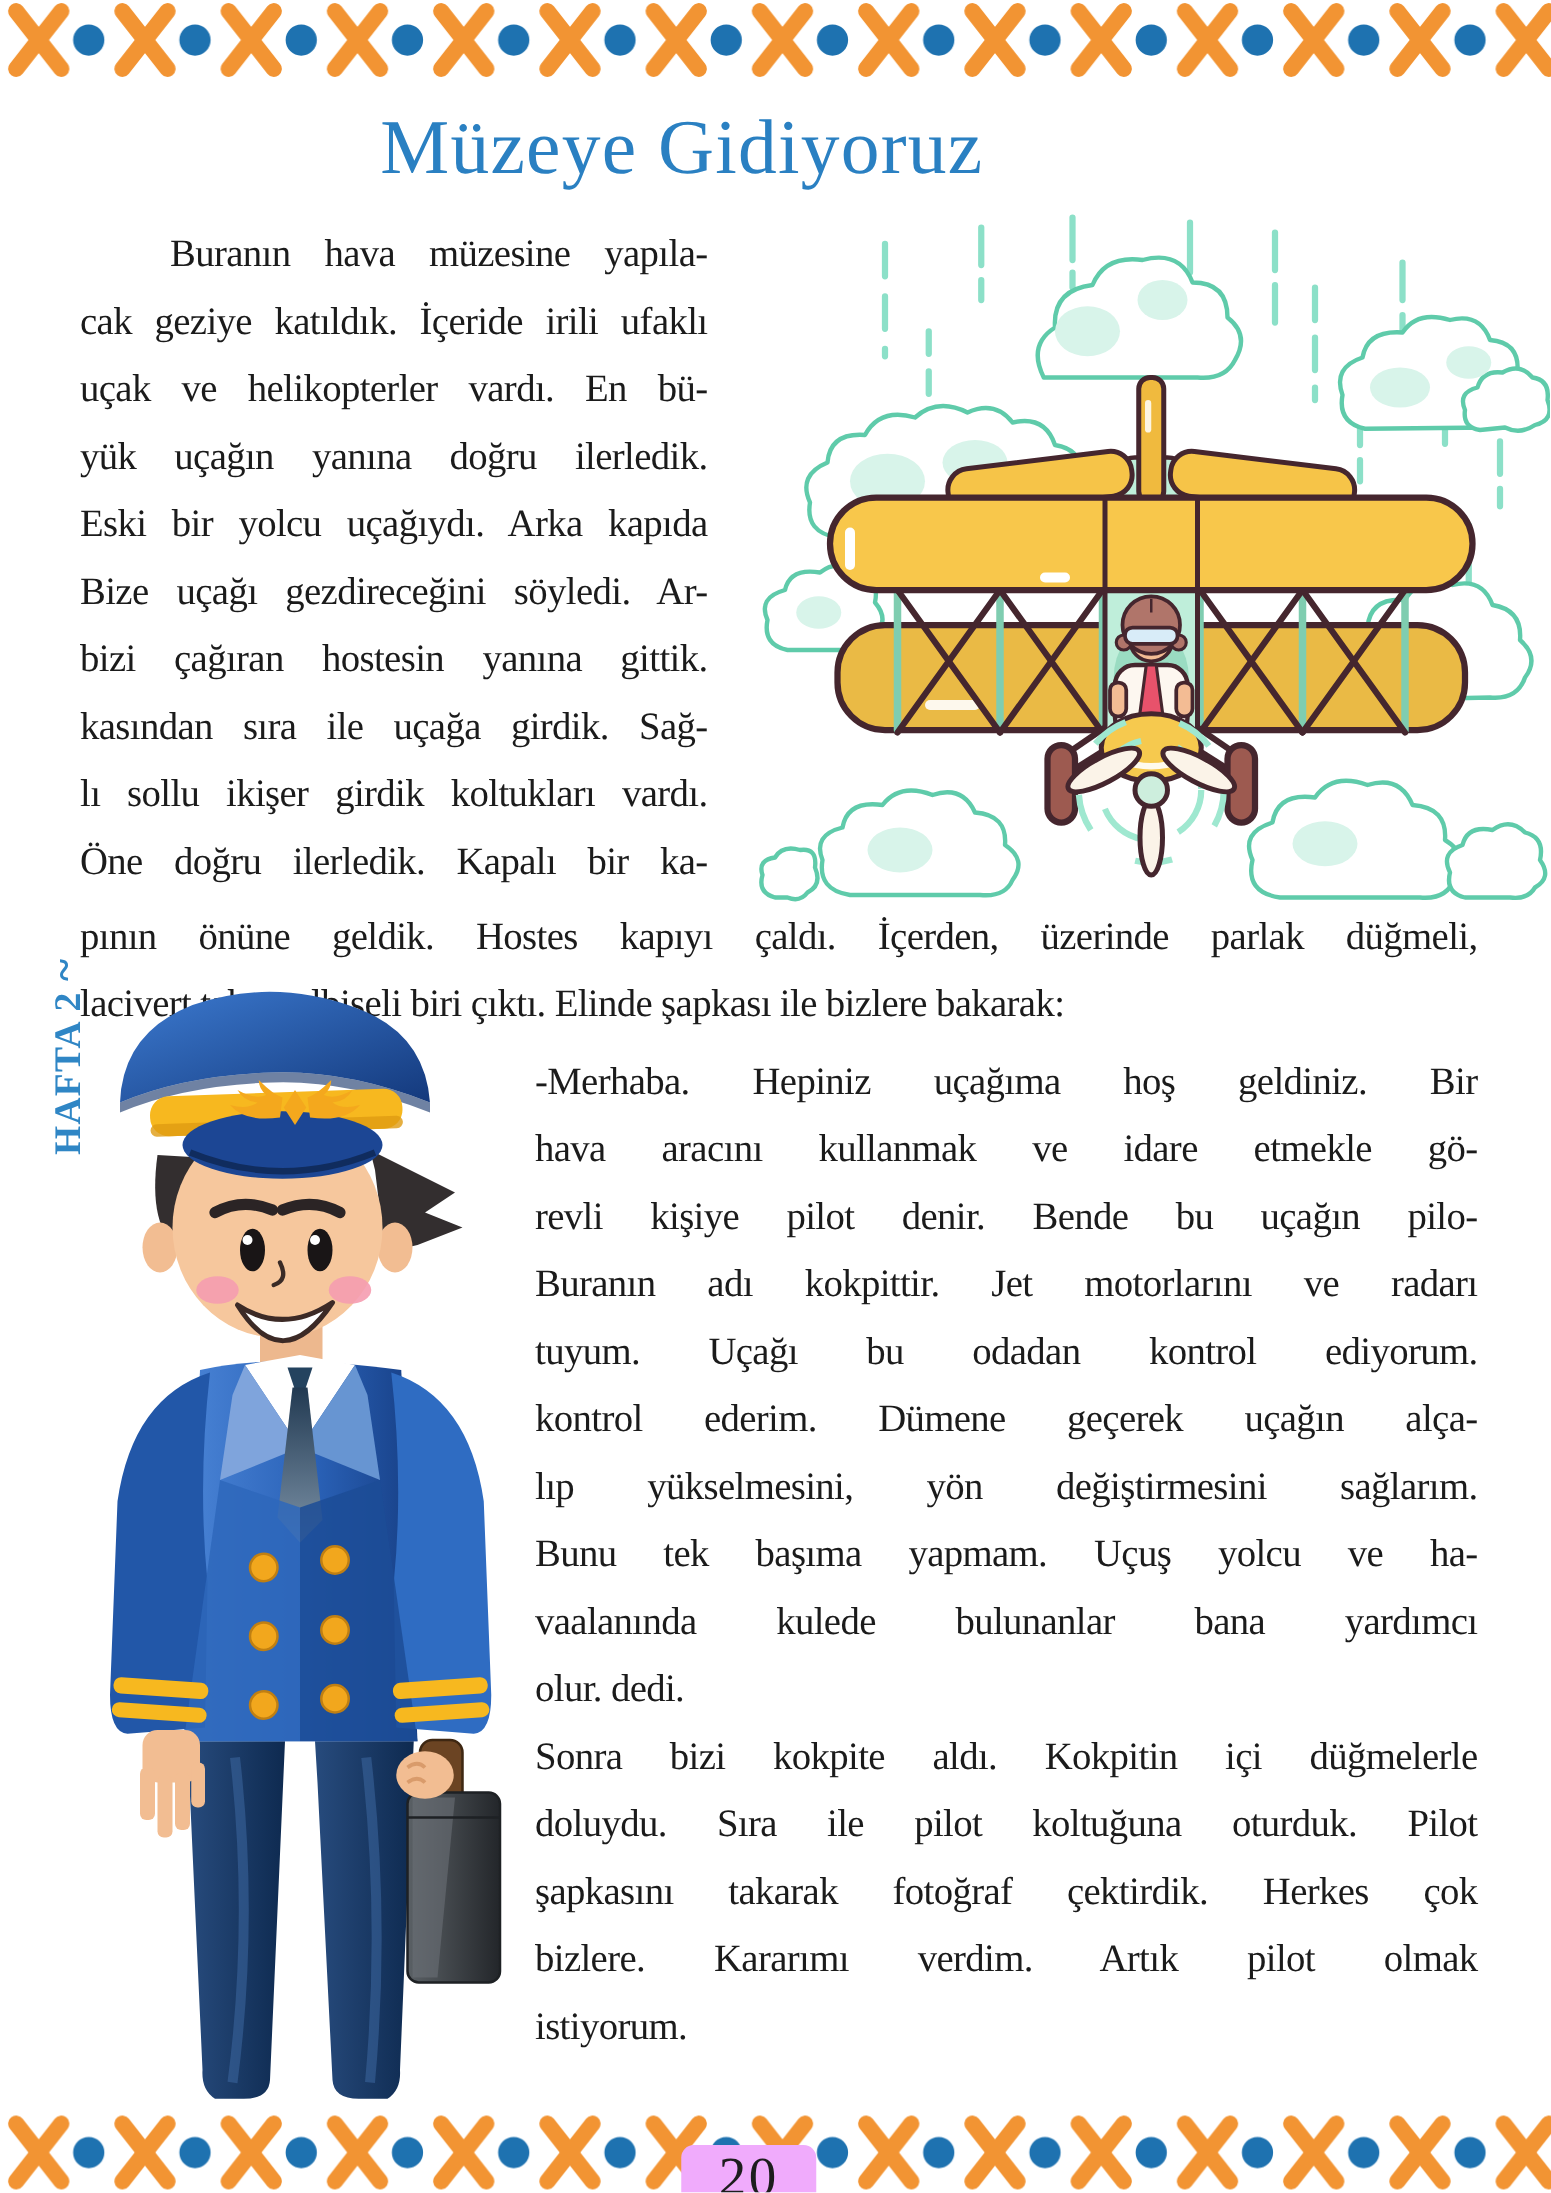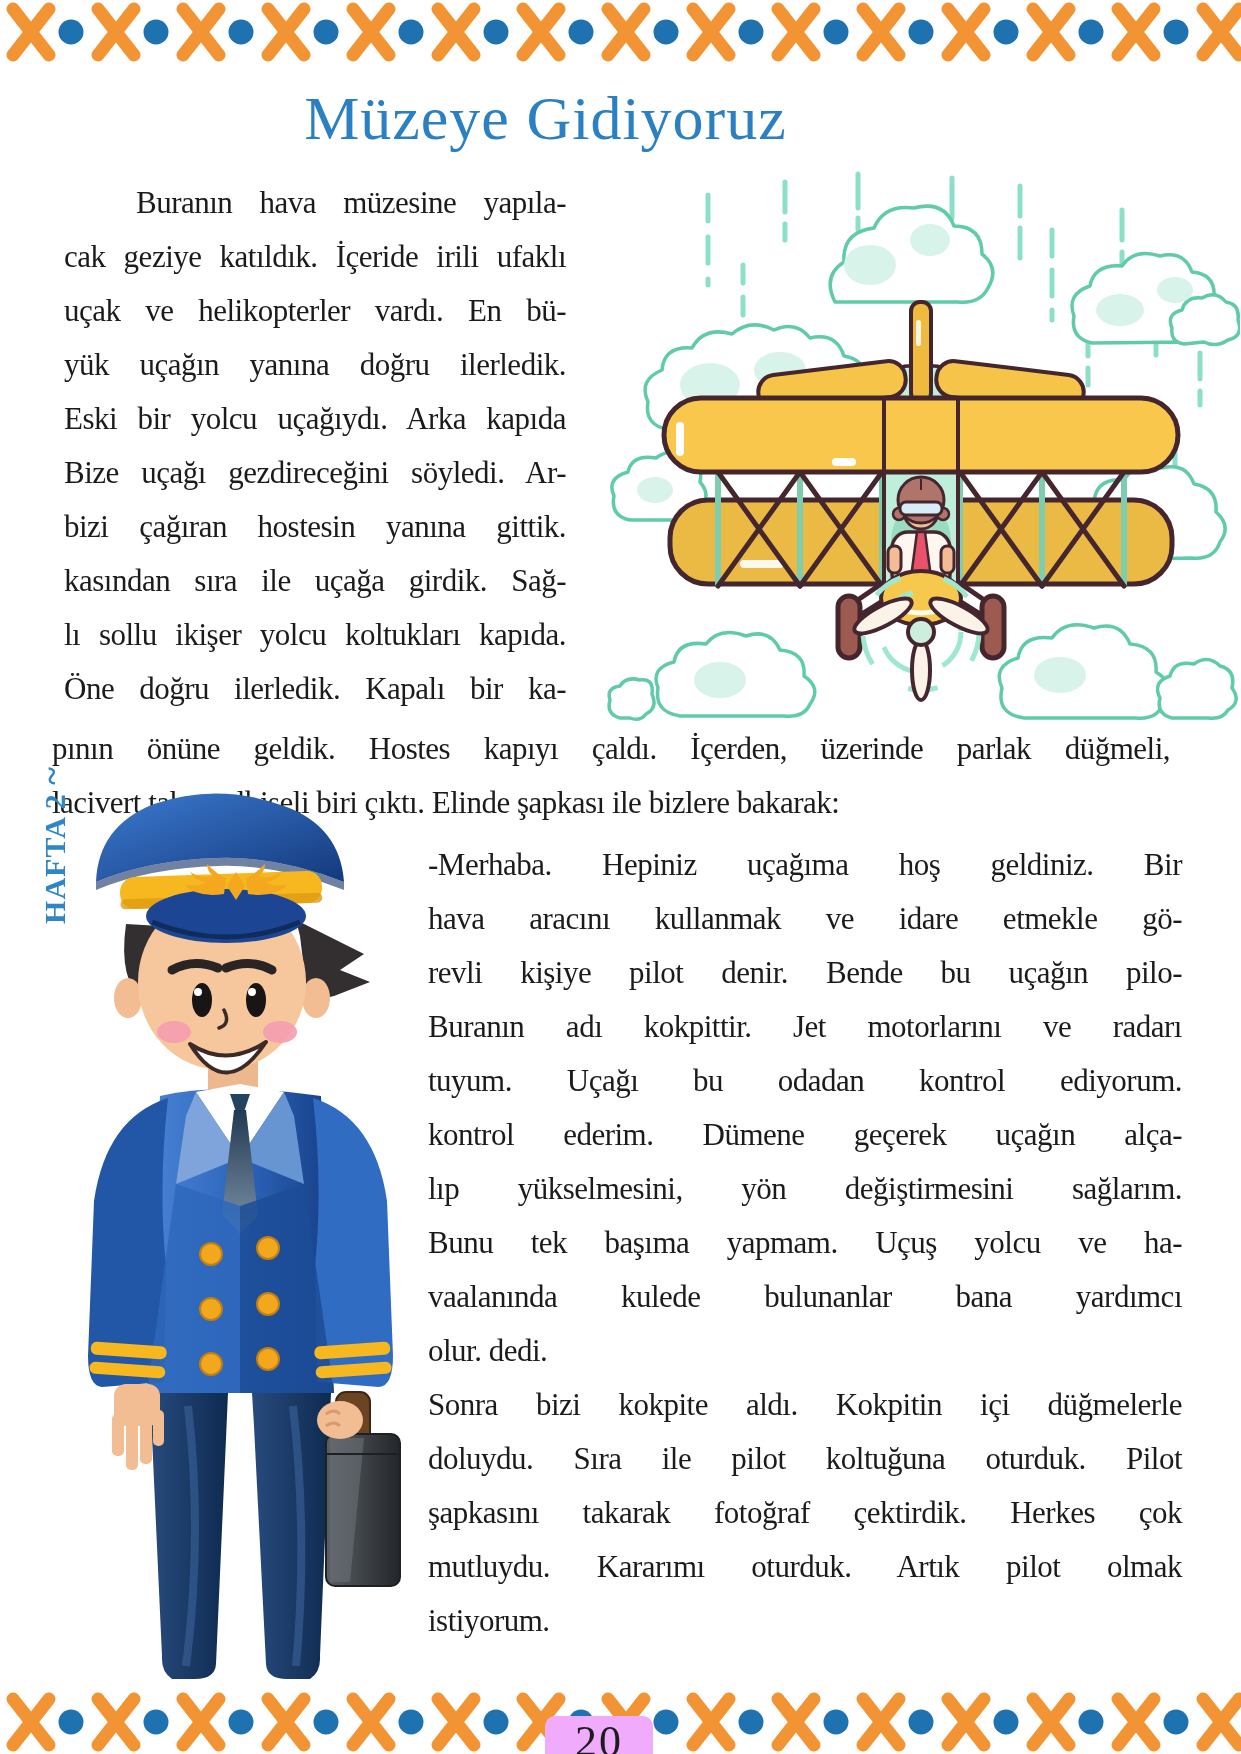--- a/index.html
+++ b/index.html
@@ -26,21 +26,21 @@
     font-size:31px;
     letter-spacing:-0.5px;
     text-align:justify;
     text-align-last:justify;
     white-space:nowrap;
     color:#1b1b1b;
   }
   .story-line.align-left{text-align-last:left;}
   .story-line.indent{text-indent:72px;}
   .block1{position:absolute;left:64px;top:176px;width:502px;}
-  .wideblock{position:absolute;left:52px;top:722px;width:1118px;}
+  .wideblock{position:absolute;left:64px;top:722px;width:1118px;}
   .block2{position:absolute;left:428px;top:838px;width:754px;}
   .plane-box{position:absolute;left:600px;top:170px;width:640px;height:556px;}
   .pilot-box{position:absolute;left:68px;top:786px;width:345px;height:906px;}
   .week-label{
     position:absolute;left:-48px;top:822px;width:200px;height:46px;
     transform:rotate(-90deg);
     font-size:30px;font-weight:bold;color:#2f86c5;
     letter-spacing:1px;line-height:46px;text-align:center;
   }
   .week-label .flourish{font-size:34px;vertical-align:2px;}
@@ -71,21 +71,21 @@
 
   <div class="block1">
     <div class="story-line indent">Buranın hava müzesine yapıla-</div>
     <div class="story-line">cak geziye katıldık. İçeride irili ufaklı</div>
     <div class="story-line">uçak ve helikopterler vardı. En bü-</div>
     <div class="story-line">yük uçağın yanına doğru ilerledik.</div>
     <div class="story-line">Eski bir yolcu uçağıydı. Arka kapıda</div>
     <div class="story-line">Bize uçağı gezdireceğini söyledi. Ar-</div>
     <div class="story-line">bizi çağıran hostesin yanına gittik.</div>
     <div class="story-line">kasından sıra ile uçağa girdik. Sağ-</div>
-    <div class="story-line">lı sollu ikişer yolcu koltukları kapıda.</div>
+    <div class="story-line">lı sollu ikişer girdik koltukları vardı.</div>
     <div class="story-line">Öne doğru ilerledik. Kapalı bir ka-</div>
   </div>
 
   <div class="wideblock">
     <div class="story-line">pının önüne geldik. Hostes kapıyı çaldı. İçerden, üzerinde parlak düğmeli,</div>
     <div class="story-line align-left">lacivert takım elbiseli biri çıktı. Elinde şapkası ile bizlere bakarak:</div>
   </div>
 
   <div class="block2">
     <div class="story-line">-Merhaba. Hepiniz uçağıma hoş geldiniz. Bir</div>
@@ -94,21 +94,21 @@
     <div class="story-line">Buranın adı kokpittir. Jet motorlarını ve radarı</div>
     <div class="story-line">tuyum. Uçağı bu odadan kontrol ediyorum.</div>
     <div class="story-line">kontrol ederim. Dümene geçerek uçağın alça-</div>
     <div class="story-line">lıp yükselmesini, yön değiştirmesini sağlarım.</div>
     <div class="story-line">Bunu tek başıma yapmam. Uçuş yolcu ve ha-</div>
     <div class="story-line">vaalanında kulede bulunanlar bana yardımcı</div>
     <div class="story-line align-left">olur. dedi.</div>
     <div class="story-line">Sonra bizi kokpite aldı. Kokpitin içi düğmelerle</div>
     <div class="story-line">doluydu. Sıra ile pilot koltuğuna oturduk. Pilot</div>
     <div class="story-line">şapkasını takarak fotoğraf çektirdik. Herkes çok</div>
-    <div class="story-line">mutluydu. Kararımı oturduk. Artık pilot olmak</div>
+    <div class="story-line">bizlere. Kararımı verdim. Artık pilot olmak</div>
     <div class="story-line align-left">istiyorum.</div>
   </div>
 
   <div class="week-label">
     <span>HAFTA 2</span>
     <span class="flourish">~</span>
   </div>
 
   <svg class="plane-box" viewBox="0 0 640 556">
 

